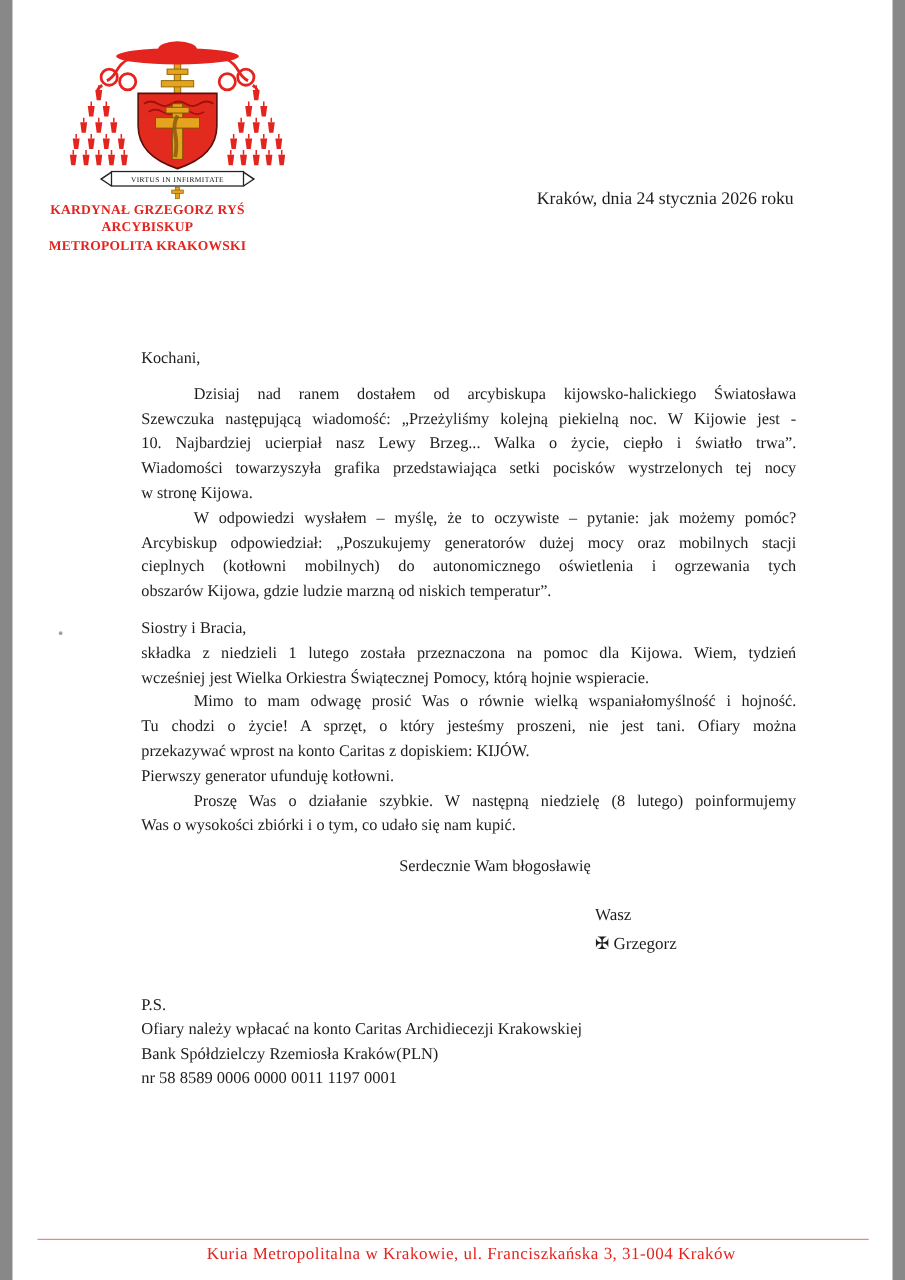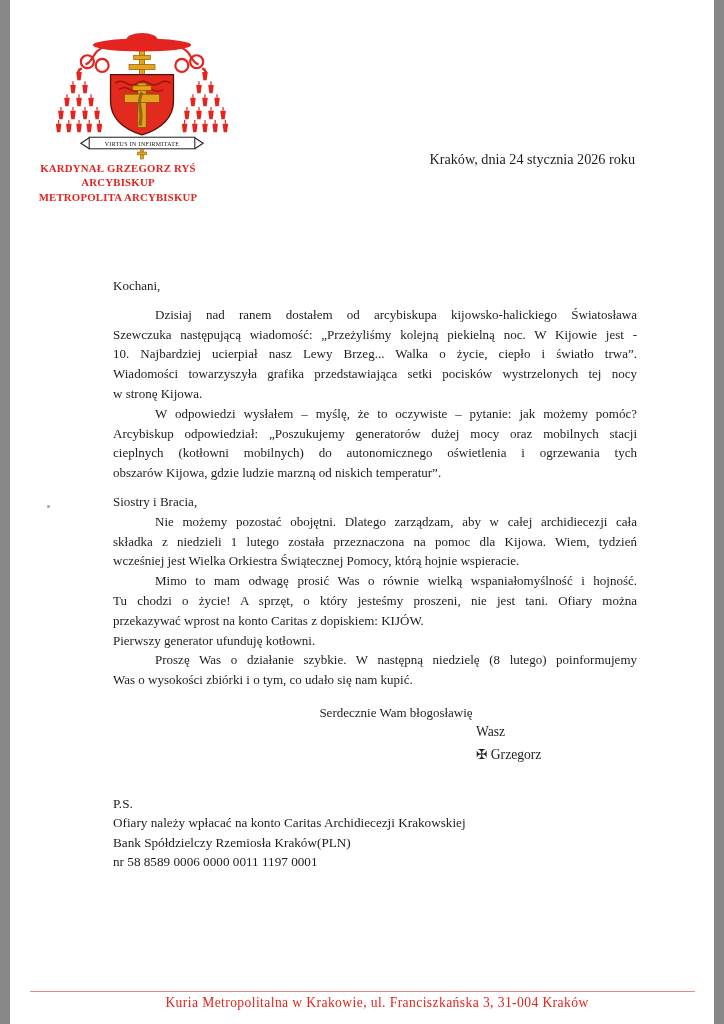--- a/index.html
+++ b/index.html
@@ -154,40 +154,39 @@
 
     <g fill="var(--gold)" stroke="#8a6200" stroke-width="0.6">
       <rect x="93.3" y="128" width="3.4" height="10"></rect>
       <rect x="90" y="130.5" width="10" height="3"></rect>
     </g>
   </svg>
 
   <div class="sender">
     <div>KARDYNAŁ GRZEGORZ RYŚ</div>
     <div>ARCYBISKUP</div>
-    <div>METROPOLITA ARCYBISKUP</div>
+    <div>METROPOLITA KRAKOWSKI</div>
   </div>
 
   <div class="dateline">Kraków, dnia 24 stycznia 2026 roku</div>
 
   <div class="speck"></div>
 
   <div class="body-block" id="body-lines">
       <div class="bl">Kochani,</div>
       <div class="bl just indent" style="margin-top: 9px;">Dzisiaj nad ranem dostałem od arcybiskupa kijowsko-halickiego Światosława</div>
       <div class="bl just">Szewczuka następującą wiadomość: „Przeżyliśmy kolejną piekielną noc. W Kijowie jest -</div>
       <div class="bl just">10. Najbardziej ucierpiał nasz Lewy Brzeg... Walka o życie, ciepło i światło trwa”.</div>
       <div class="bl just">Wiadomości towarzyszyła grafika przedstawiająca setki pocisków wystrzelonych tej nocy</div>
       <div class="bl">w stronę Kijowa.</div>
       <div class="bl just indent">W odpowiedzi wysłałem – myślę, że to oczywiste – pytanie: jak możemy pomóc?</div>
       <div class="bl just">Arcybiskup odpowiedział: „Poszukujemy generatorów dużej mocy oraz mobilnych stacji</div>
       <div class="bl just">cieplnych (kotłowni mobilnych) do autonomicznego oświetlenia i ogrzewania tych</div>
       <div class="bl">obszarów Kijowa, gdzie ludzie marzną od niskich temperatur”.</div>
       <div class="bl" style="margin-top: 9px;">Siostry i Bracia,</div>
-      <div class="bl just indent">Nie możemy pozostać obojętni. Dlatego zarządzam, aby w całej archidiecezji cała</div>
       <div class="bl just">składka z niedzieli 1 lutego została przeznaczona na pomoc dla Kijowa. Wiem, tydzień</div>
       <div class="bl">wcześniej jest Wielka Orkiestra Świątecznej Pomocy, którą hojnie wspieracie.</div>
       <div class="bl just indent">Mimo to mam odwagę prosić Was o równie wielką wspaniałomyślność i hojność.</div>
       <div class="bl just">Tu chodzi o życie! A sprzęt, o który jesteśmy proszeni, nie jest tani. Ofiary można</div>
       <div class="bl">przekazywać wprost na konto Caritas z dopiskiem: KIJÓW.</div>
       <div class="bl">Pierwszy generator ufunduję kotłowni.</div>
       <div class="bl just indent">Proszę Was o działanie szybkie. W następną niedzielę (8 lutego) poinformujemy</div>
       <div class="bl">Was o wysokości zbiórki i o tym, co udało się nam kupić.</div>
       <div class="bl indent" style="margin-top: 13px;">Serdecznie Wam błogosławię</div>
     </div>

